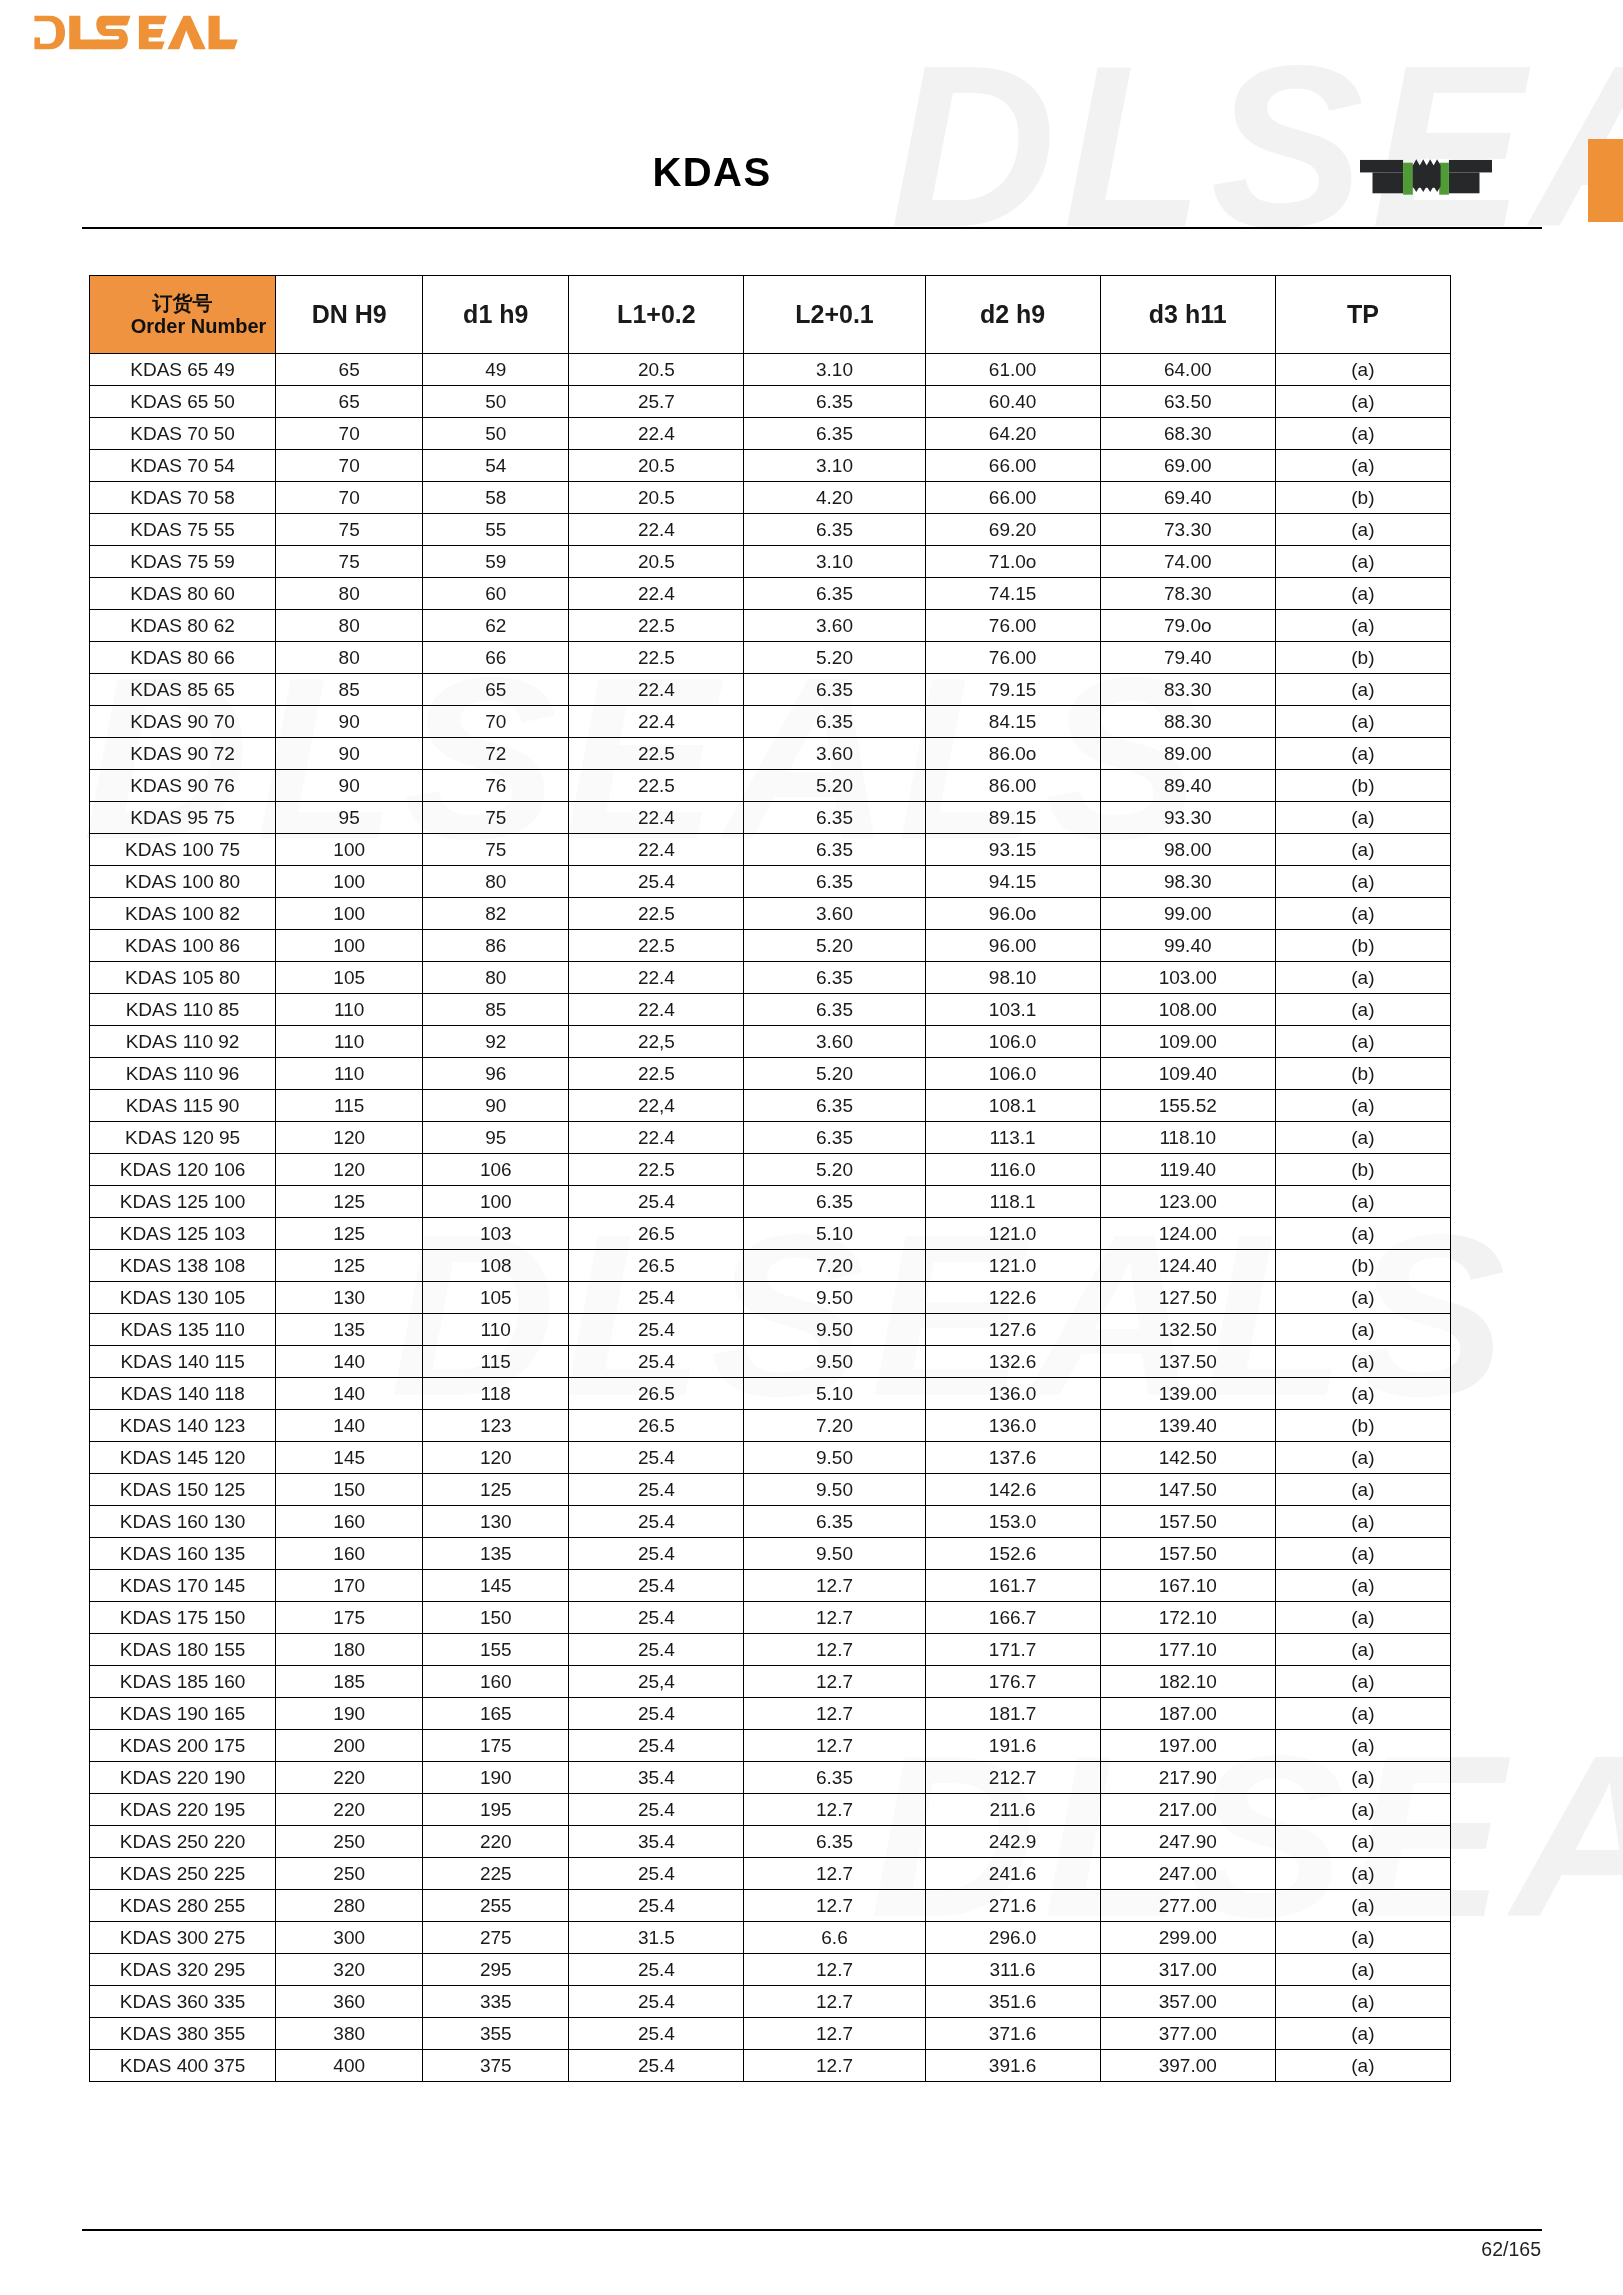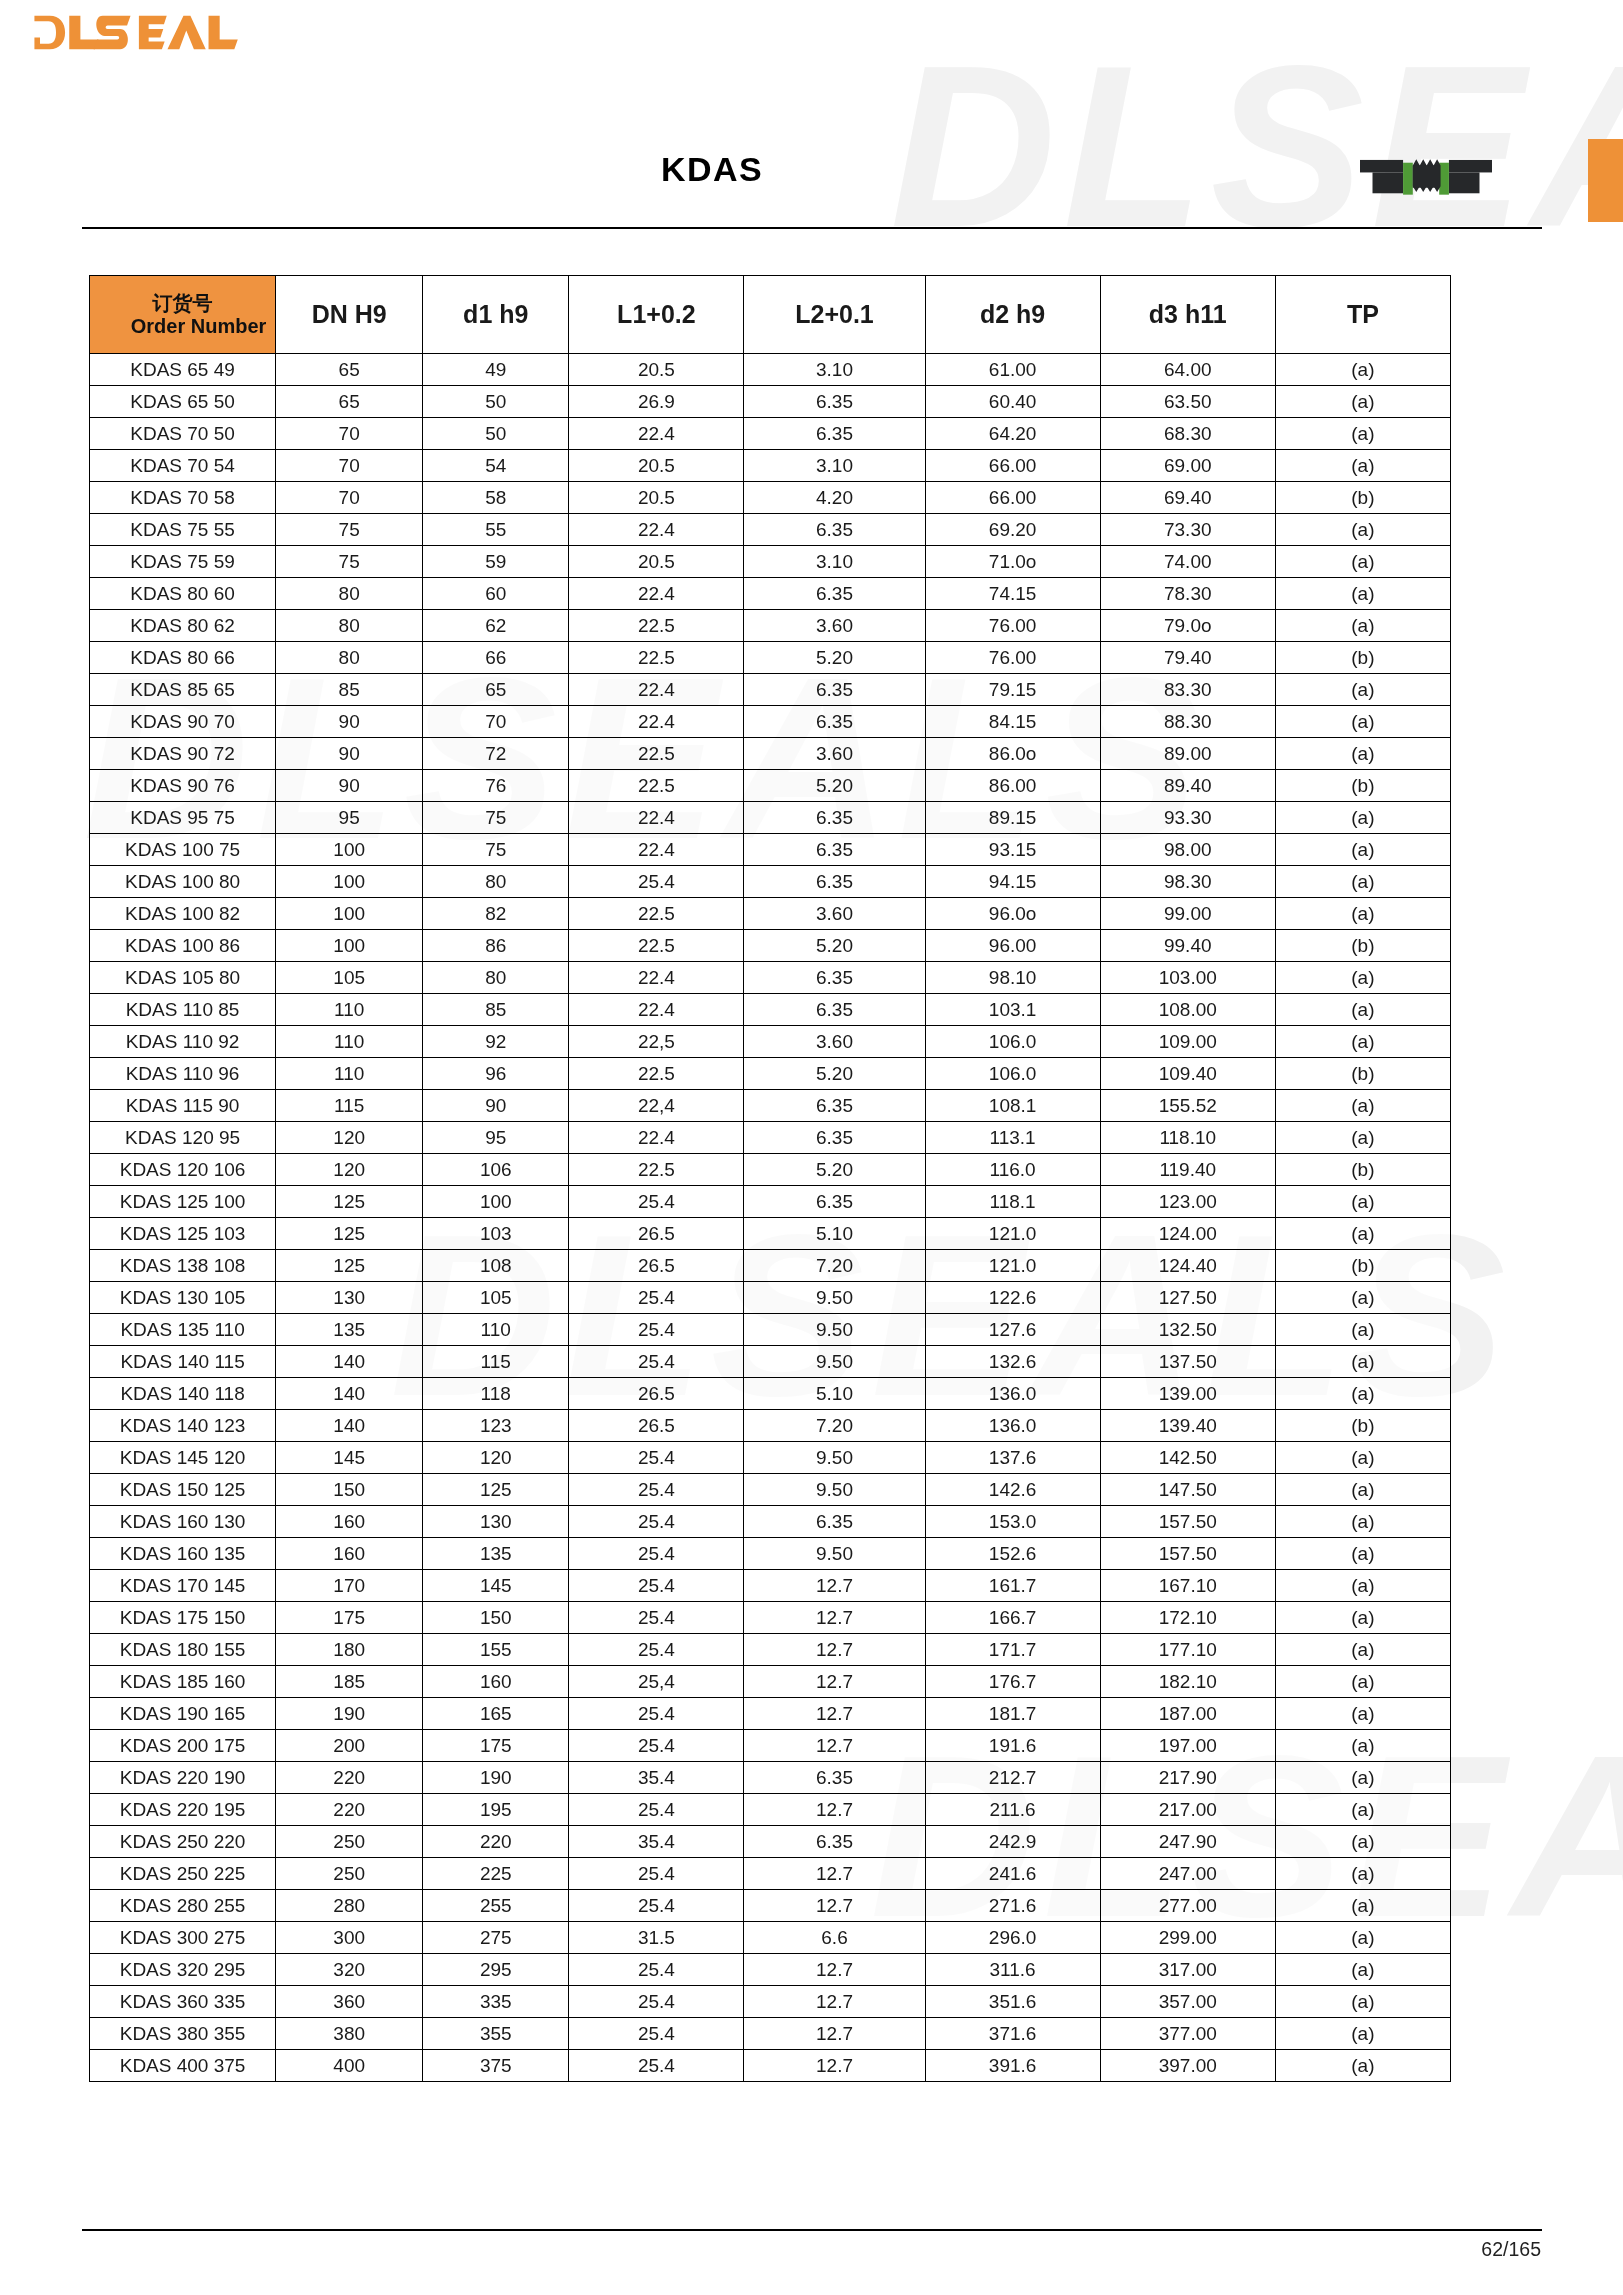--- a/index.html
+++ b/index.html
@@ -48,21 +48,21 @@
     z-index: 5;
   }
   .brand-logo svg { display: block; }
 
   .page-title {
     position: absolute;
     left: 0;
     top: 150px;
     width: 1424px;
     text-align: center;
-    font-size: 34px;
+    font-size: 40px;
     font-weight: 700;
     letter-spacing: 1.4px;
     color: #000000;
     z-index: 5;
   }
 
   .seal-icon {
     position: absolute;
     left: 1360px;
     top: 157px;
@@ -255,21 +255,21 @@
           <td>20.5</td>
           <td>3.10</td>
           <td>61.00</td>
           <td>64.00</td>
           <td>(a)</td>
         </tr>
         <tr>
           <td class="order-cell">KDAS 65 50</td>
           <td>65</td>
           <td>50</td>
-          <td>26.9</td>
+          <td>25.7</td>
           <td>6.35</td>
           <td>60.40</td>
           <td>63.50</td>
           <td>(a)</td>
         </tr>
         <tr>
           <td class="order-cell">KDAS 70 50</td>
           <td>70</td>
           <td>50</td>
           <td>22.4</td>

